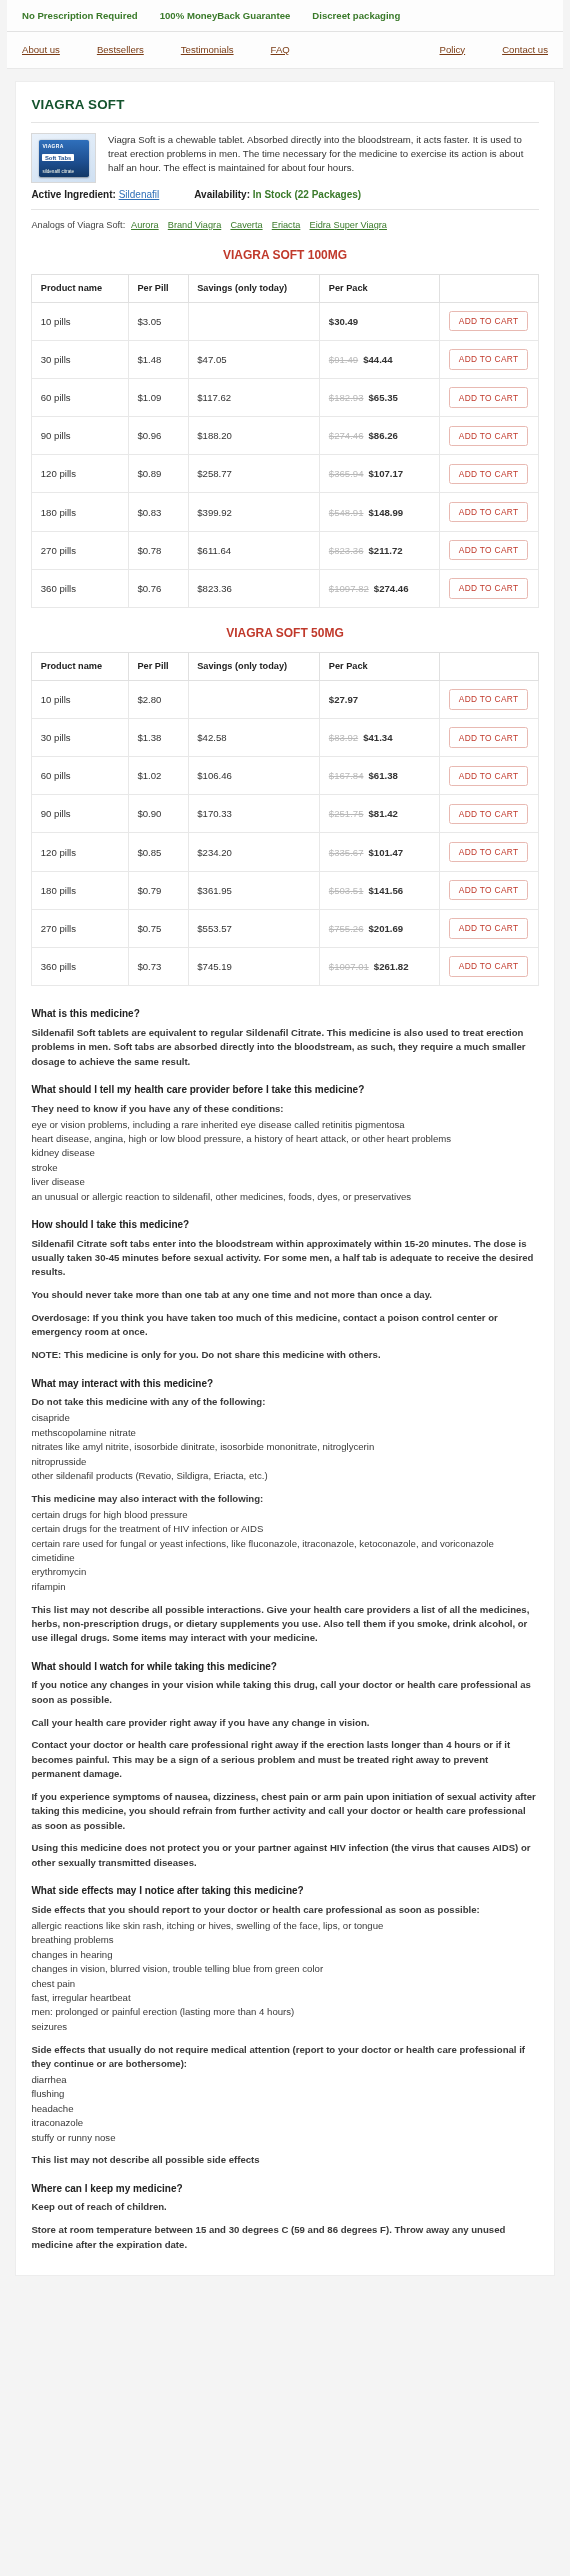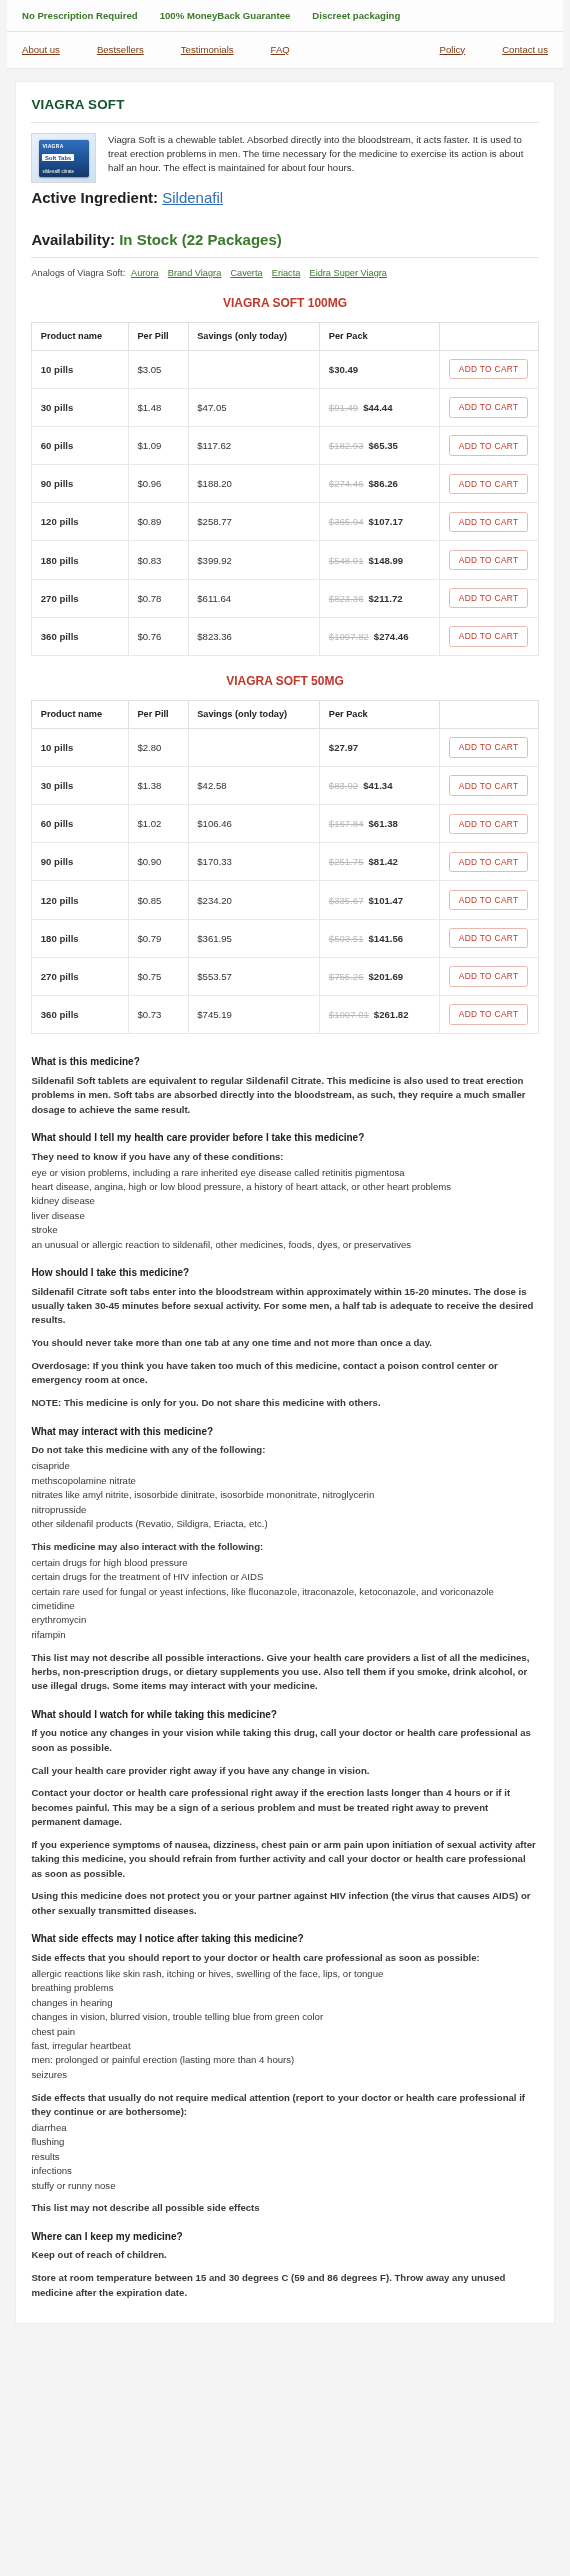--- a/index.html
+++ b/index.html
@@ -100,26 +100,25 @@
     position: absolute; left: 3.3px; bottom: 3.3px;
     color: #ffe; font-size: 4.6px;
   }
   .intro-text {
     font-size: 9.6px;
     line-height: 1.45;
     color: #333;
   }
   .ingredient-line {
     margin-top: 6.7px;
-    font-size: 15px;
+    font-size: 10px;
     display: flex;
-    gap: 25px;
+    gap: 35px;
     align-items: baseline;
     flex-wrap: wrap;
-    flex-direction: column;
   }
   .ingredient-line b { color: #222; }
   .ingredient-line a {
     color: #2e6fb7;
     text-decoration: underline;
   }
   .stock { color: #3a7a2a; font-weight: bold; }
   .analogs {
     margin-top: 8.4px;
     font-size: 9.2px;
@@ -152,21 +151,21 @@
     background: #fff;
     font-size: 9.2px;
   }
   table.price td {
     padding: 8.4px 8.4px;
     border: 0.8px solid #e8e8e8;
     color: #333;
     vertical-align: middle;
     height: 28.5px;
   }
-  table.price td.name { font-weight: bold; margin-top: 8px; }
+  table.price td.name { font-weight: normal; margin-top: 8px; }
   table.price td.perpack { font-weight: bold; text-align: left; }
   table.price th.perpack-h { text-align: left; }
   .old-price {
     color: #b9b9b9;
     text-decoration: line-through;
     margin-right: 5px;
     font-weight: normal;
   }
   .cart-cell { text-align: center; width: 99px; }
   .cart-btn {
@@ -413,22 +412,22 @@
 
       <h3>What is this medicine?</h3>
       <p>Sildenafil Soft tablets are equivalent to regular Sildenafil Citrate. This medicine is also used to treat erection problems in men. Soft tabs are absorbed directly into the bloodstream, as such, they require a much smaller dosage to achieve the same result.</p>
 
       <h3>What should I tell my health care provider before I take this medicine?</h3>
       <p class="tight">They need to know if you have any of these conditions:</p>
       <div class="list">
         <div>eye or vision problems, including a rare inherited eye disease called retinitis pigmentosa</div>
         <div>heart disease, angina, high or low blood pressure, a history of heart attack, or other heart problems</div>
         <div>kidney disease</div>
+        <div>stroke</div>
         <div>liver disease</div>
-        <div>stroke</div>
         <div>an unusual or allergic reaction to sildenafil, other medicines, foods, dyes, or preservatives</div>
       </div>
 
       <h3>How should I take this medicine?</h3>
       <p>Sildenafil Citrate soft tabs enter into the bloodstream within approximately within 15-20 minutes. The dose is usually taken 30-45 minutes before sexual activity. For some men, a half tab is adequate to receive the desired results.</p>
       <p>You should never take more than one tab at any one time and not more than once a day.</p>
       <p>Overdosage: If you think you have taken too much of this medicine, contact a poison control center or emergency room at once.</p>
       <p>NOTE: This medicine is only for you. Do not share this medicine with others.</p>
 
       <h3>What may interact with this medicine?</h3>
@@ -467,22 +466,22 @@
         <div>changes in vision, blurred vision, trouble telling blue from green color</div>
         <div>chest pain</div>
         <div>fast, irregular heartbeat</div>
         <div>men: prolonged or painful erection (lasting more than 4 hours)</div>
         <div>seizures</div>
       </div>
       <p class="tight">Side effects that usually do not require medical attention (report to your doctor or health care professional if they continue or are bothersome):</p>
       <div class="list">
         <div>diarrhea</div>
         <div>flushing</div>
-        <div>results</div>
-        <div>infections</div>
+        <div>headache</div>
+        <div>itraconazole</div>
         <div>stuffy or runny nose</div>
       </div>
       <p>This list may not describe all possible side effects</p>
 
       <h3>Where can I keep my medicine?</h3>
       <p>Keep out of reach of children.</p>
       <p>Store at room temperature between 15 and 30 degrees C (59 and 86 degrees F). Throw away any unused medicine after the expiration date.</p>
 
     </div>
   </div>

